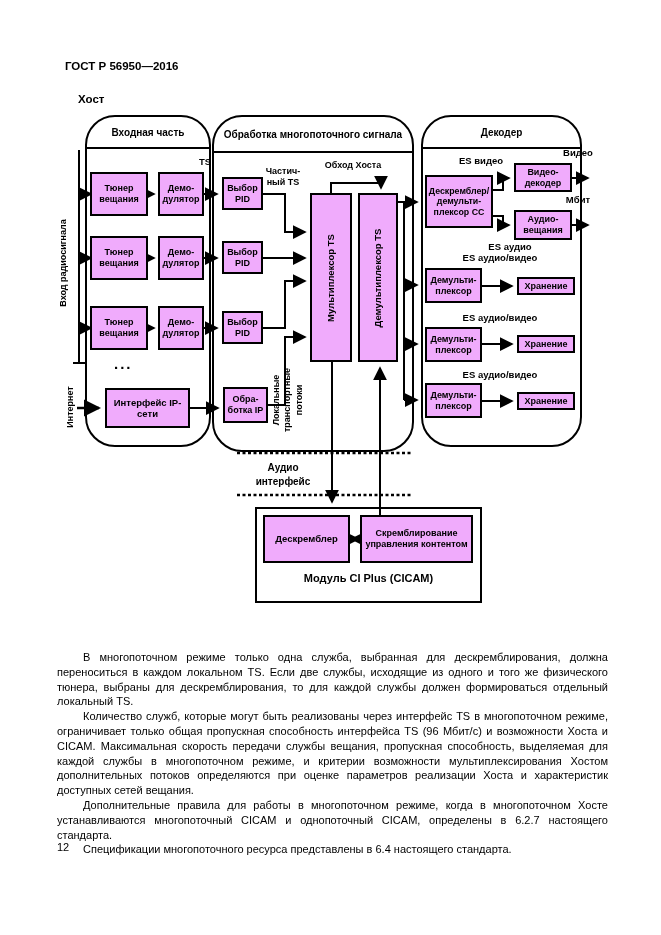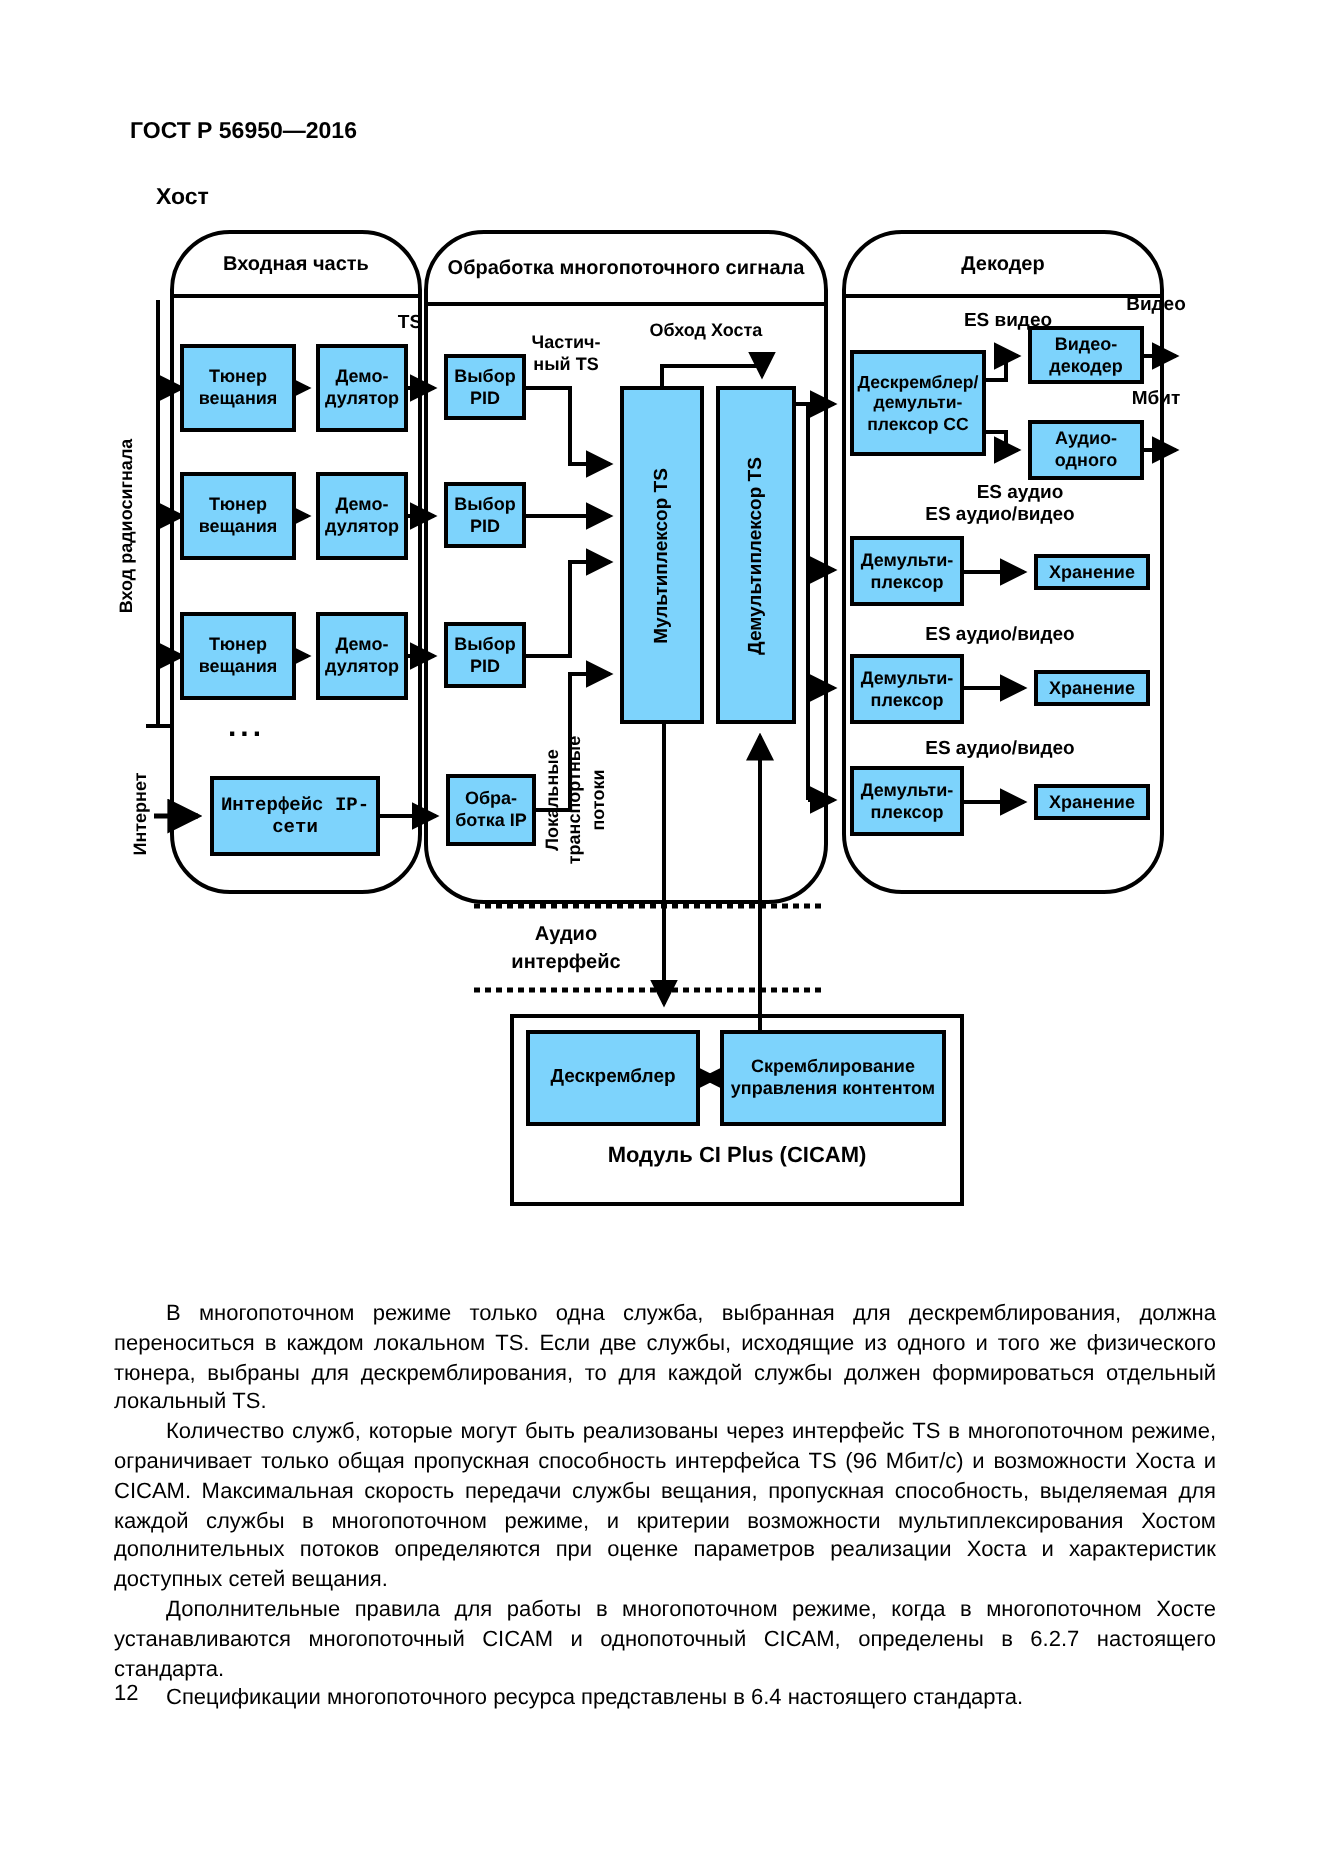--- a/index.html
+++ b/index.html
@@ -5,21 +5,21 @@
   html,body{margin:0;padding:0;background:#e9e9e9;}
   .page{position:relative;width:661px;height:935px;background:#ffffff;margin:0 auto;
         font-family:"Liberation Sans",sans-serif;color:#000;overflow:hidden;}
   .abs{position:absolute;}
   .doc-header{font-size:11.5px;font-weight:bold;}
   .host-label{font-size:11.5px;font-weight:bold;}
   .sect{position:absolute;border:2px solid #000;border-radius:30px;background:transparent;}
   .sect-head{position:absolute;left:0;right:0;top:0;border-bottom:2px solid #000;
              display:flex;align-items:center;justify-content:center;text-align:center;
              font-weight:bold;font-size:10px;line-height:1.3;padding:2px 6px 2px 6px;box-sizing:border-box;}
-  .box{position:absolute;border:2px solid #000;background:#7dd3fc;display:flex;align-items:center;
+  .box{position:absolute;border:2px solid #000;background:#f0abfc;display:flex;align-items:center;
        justify-content:center;text-align:center;font-weight:bold;font-size:9px;line-height:1.18;
        box-sizing:border-box;padding:1px;}
   .lbl{position:absolute;font-weight:bold;font-size:9px;line-height:1.2;text-align:center;}
   .rot{position:absolute;left:50%;top:50%;transform:translate(-50%,-50%) rotate(-90deg);
        white-space:nowrap;font-weight:bold;font-size:9.5px;}
   .rot-free{position:absolute;transform:translate(-50%,-50%) rotate(-90deg);
        white-space:nowrap;font-weight:bold;font-size:9px;}
   .rot-block{position:absolute;transform:translate(-50%,-50%) rotate(-90deg);
        font-weight:bold;font-size:9px;line-height:1.25;text-align:center;width:84px;}
   .ellipsis{font-size:15px;font-weight:bold;letter-spacing:2px;}
@@ -111,46 +111,46 @@
 
   <div class="lbl" style="left:194px;top:156px;width:22px;font-size:9.5px;">TS</div>
 
   <div class="box" style="left:90px;top:172px;width:58px;height:44px;">Тюнер вещания</div>
   <div class="box" style="left:90px;top:236px;width:58px;height:44px;">Тюнер вещания</div>
   <div class="box" style="left:90px;top:306px;width:58px;height:44px;">Тюнер вещания</div>
   <div class="box" style="left:158px;top:172px;width:46px;height:44px;">Демо- дулятор</div>
   <div class="box" style="left:158px;top:236px;width:46px;height:44px;">Демо- дулятор</div>
   <div class="box" style="left:158px;top:306px;width:46px;height:44px;">Демо- дулятор</div>
   <div class="abs ellipsis" style="left:114px;top:355px;">...</div>
-  <div class="box" style="left:105px;top:388px;width:85px;height:40px;font-size:9.5px;font-family:Liberation Mono, monospace;">Интерфейс IP-сети</div>
+  <div class="box" style="left:105px;top:388px;width:85px;height:40px;font-size:9.5px;">Интерфейс IP-сети</div>
 
   <div class="box" style="left:222px;top:177px;width:41px;height:33px;">Выбор PID</div>
   <div class="box" style="left:222px;top:241px;width:41px;height:33px;">Выбор PID</div>
   <div class="box" style="left:222px;top:311px;width:41px;height:33px;">Выбор PID</div>
   <div class="box" style="left:223px;top:387px;width:45px;height:36px;">Обра- ботка IP</div>
 
   <div class="lbl" style="left:261px;top:166px;width:44px;">Частич- ный TS</div>
   <div class="lbl" style="left:322px;top:160px;width:62px;white-space:nowrap;">Обход Хоста</div>
 
   <div class="box" style="left:310px;top:193px;width:42px;height:169px;">
     <span class="rot">Мультиплексор TS</span>
   </div>
   <div class="box" style="left:358px;top:193px;width:40px;height:169px;">
     <span class="rot">Демультиплексор TS</span>
   </div>
 
   <div class="rot-block" style="left:288px;top:400px;">Локальные транспортные потоки</div>
 
-  <div class="lbl" style="left:474px;top:155px;width:60px;font-size:9.5px;">ES видео</div>
+  <div class="lbl" style="left:451px;top:155px;width:60px;font-size:9.5px;">ES видео</div>
   <div class="lbl" style="left:556px;top:147px;width:44px;font-size:9.5px;">Видео</div>
   <div class="lbl" style="left:556px;top:194px;width:44px;font-size:9.5px;">Мбит</div>
 
   <div class="box" style="left:425px;top:175px;width:68px;height:53px;font-size:8.8px;">Дескремблер/ демульти- плексор СС</div>
   <div class="box" style="left:514px;top:163px;width:58px;height:29px;">Видео- декодер</div>
-  <div class="box" style="left:514px;top:210px;width:58px;height:30px;">Аудио- одного</div>
+  <div class="box" style="left:514px;top:210px;width:58px;height:30px;">Аудио- вещания</div>
 
   <div class="lbl" style="left:480px;top:241px;width:60px;font-size:9.5px;">ES аудио</div>
   <div class="lbl" style="left:450px;top:252px;width:100px;font-size:9.5px;">ES аудио/видео</div>
   <div class="lbl" style="left:450px;top:312px;width:100px;font-size:9.5px;">ES аудио/видео</div>
   <div class="lbl" style="left:450px;top:369px;width:100px;font-size:9.5px;">ES аудио/видео</div>
 
   <div class="box" style="left:425px;top:268px;width:57px;height:35px;">Демульти- плексор</div>
   <div class="box" style="left:425px;top:327px;width:57px;height:35px;">Демульти- плексор</div>
   <div class="box" style="left:425px;top:383px;width:57px;height:35px;">Демульти- плексор</div>
   <div class="box" style="left:517px;top:277px;width:58px;height:18px;">Хранение</div>

